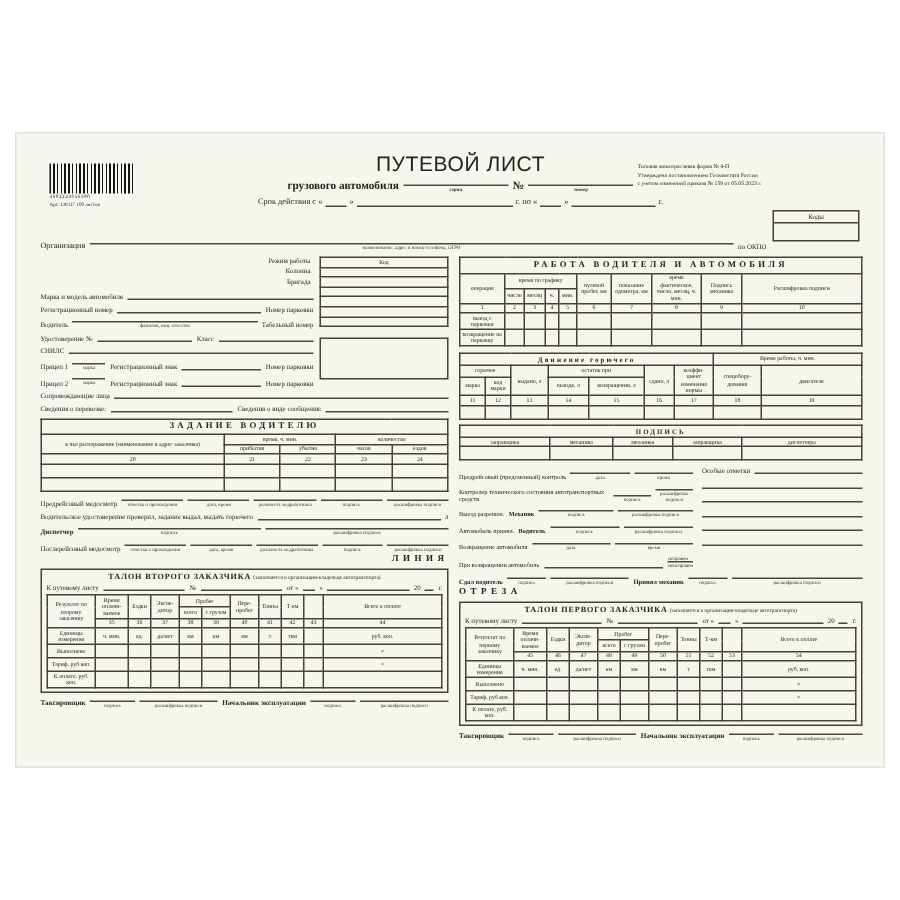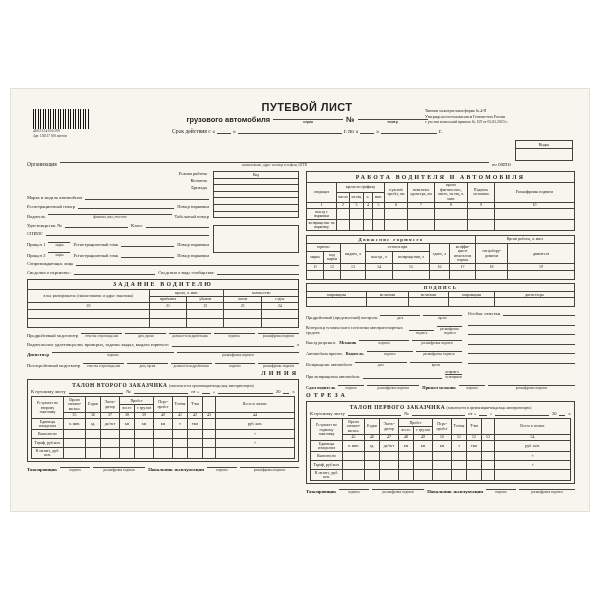--- a/index.html
+++ b/index.html
@@ -6,22 +6,22 @@
     font-family:"Liberation Serif","DejaVu Serif",serif;color:#26241f;}
   .page{position:absolute;left:10px;top:88px;width:580px;height:424px;background:#f6f5ee;
     border:1px solid #e3e1d6;box-sizing:border-box;padding:4px 14px 4px 16px;}
   
   .hdr{position:relative;height:76px;}
   .barcode-wrap{position:absolute;left:6px;top:16px;width:60px;text-align:left;}
   .barcode{width:56px;height:20px;background:repeating-linear-gradient(90deg,#15130f 0 1px,transparent 1px 2.5px);}
   .bdigits{font-size:3.4px;letter-spacing:.4px;}
   .bart{font-size:3.4px;margin-top:1px;}
   .hcenter{position:absolute;left:130px;width:300px;top:8px;text-align:center;}
-  .htitle{font-family:"Liberation Sans","DejaVu Sans",sans-serif;font-weight:bold;font-size:11px;letter-spacing:.4px;}
-  .hsub{font-family:Liberation Sans, sans-serif;font-weight:bold;font-size:7.5px;margin-top:2px;
+  .htitle{font-family:"Liberation Sans","DejaVu Sans",sans-serif;font-weight:normal;font-size:14px;letter-spacing:.4px;}
+  .hsub{font-family:Liberation Serif, serif;font-weight:bold;font-size:7.5px;margin-top:2px;
     display:flex;align-items:flex-end;justify-content:center;gap:3px;}
   .hval{font-size:5.6px;margin-top:4px;display:flex;align-items:flex-end;gap:2px;justify-content:center;white-space:nowrap;}
   .hinfo{position:absolute;right:2px;top:16px;width:148px;font-size:3.8px;line-height:1.45;text-align:left;}
   .codes{position:absolute;right:2px;top:47px;width:56px;border:0.8px solid #45423a;text-align:center;}
   .codes .c1{font-size:4.6px;border-bottom:0.8px solid #45423a;padding:1px 0;}
   .codes .c2{height:11px;}
   .orgline{position:absolute;left:0;right:64px;bottom:2px;display:flex;align-items:flex-end;gap:3px;font-size:5.4px;}
   
   .l{display:flex;align-items:flex-end;gap:3px;margin-top:3.5px;font-size:4.6px;}
   .lbl{white-space:nowrap;}

